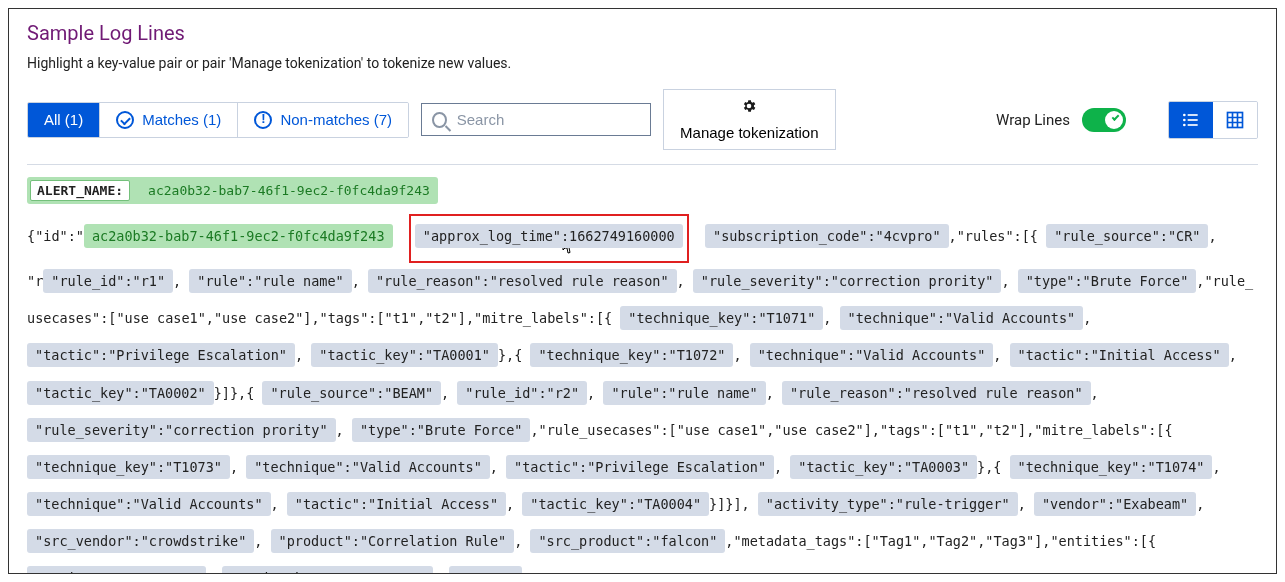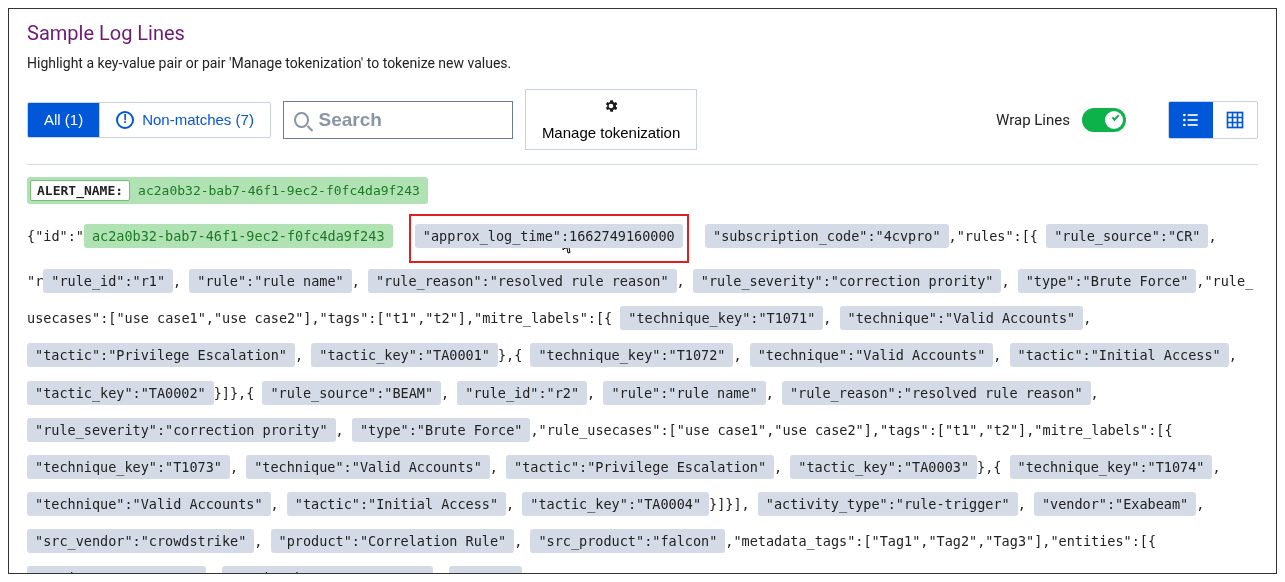--- a/index.html
+++ b/index.html
@@ -85,23 +85,22 @@
   }
   .search-box {
     display:flex;align-items:center;
     border:1.5px solid #6a7b94;
     padding:6px 10px;
     width:230px;
     gap:8px;
   }
   .search-box input{
     border:none;outline:none;
-    font-size:19px;width:100%;
+    font-size:15px;width:100%;
     color:#333;
-    font-weight:bold;
   }
   .search-box input::placeholder{color:#8a95a5;}
   .mag{
     width:16px;height:16px;
     border:2px solid #8a95a5;border-radius:50%;
     position:relative;display:inline-block;
   }
   .mag::after{
     content:"";position:absolute;
     width:2px;height:7px;background:#8a95a5;
@@ -160,21 +159,21 @@
   .alert-chip{
     background:#b0e2b4;
     display:inline-flex;align-items:center;
     border-radius:3px;
     padding:3px 8px 3px 3px;
     font-family:ui-monospace,Menlo,Consolas,monospace;
     font-size:13px;
   }
   .alert-chip .keybox{
     background:#fff;border:1px solid #74c07b;border-radius:2px;
-    padding:2px 6px;margin-right:8px;
+    padding:2px 6px;margin-right:18px;
     font-weight:700;color:#222;
   }
   .alert-chip .val{color:#1b7a23;}
   .log-body{
     font-family:ui-monospace,Menlo,Consolas,monospace;
     font-size:13.5px;
     line-height:2.75;
     color:#222;
     word-break:break-all;
     position:relative;
@@ -206,20 +205,24 @@
 <body>
 
 <div class="panel">
 
   <h2 class="title">Sample Log Lines</h2>
   <p class="subtitle">Highlight a key-value pair or pair 'Manage tokenization' to tokenize new values.</p>
 
   <div class="toolbar">
     <div class="seg">
       <button class="seg-btn active">All (1)</button>
+      <button class="seg-btn">
+        <span class="icn check"></span>
+        <span>Matches (1)</span>
+      </button>
       <button class="seg-btn">
         <span class="icn bang"></span>
         <span>Non-matches (7)</span>
       </button>
     </div>
 
     <div class="search-box">
       <span class="mag"></span>
       <input type="text" placeholder="Search" style="">
     </div>

